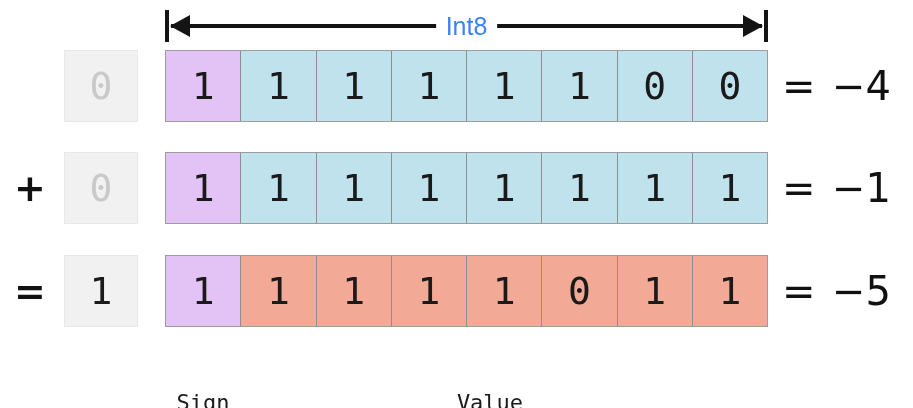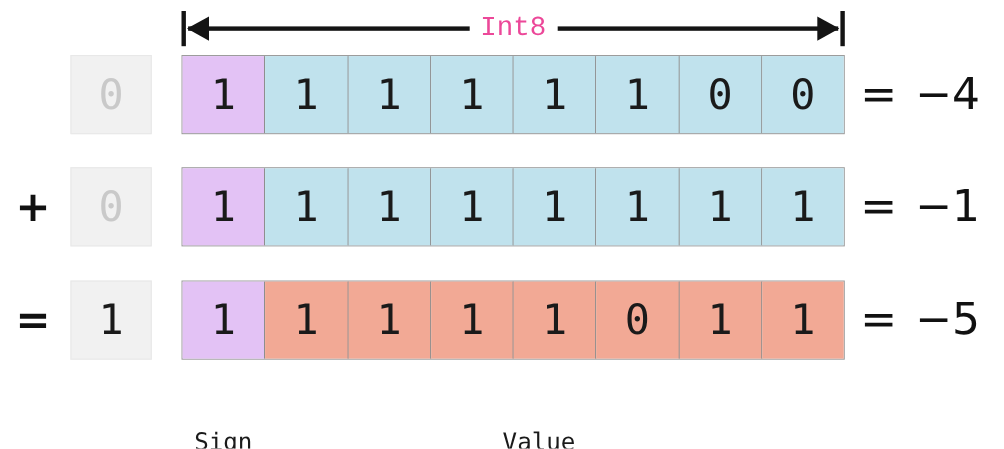--- a/index.html
+++ b/index.html
@@ -59,24 +59,24 @@
     right: 5px;
     border-left: 20px solid #141414;
   }
   .span-label {
     position: absolute;
     top: 0px;
     left: 50%;
     transform: translateX(-50%);
     background: #ffffff;
     padding: 0 10px;
-    font-family: Liberation Mono, monospace;
+    font-family: Liberation Sans, sans-serif;
     font-size: 25px;
     line-height: 36px;
-    color: #ec4899;
+    color: #3b82f6;
     letter-spacing: 0px;
     white-space: nowrap;
   }
 
   
   .row {
     position: absolute;
     left: 0;
     width: 913px;
     height: 72px;

